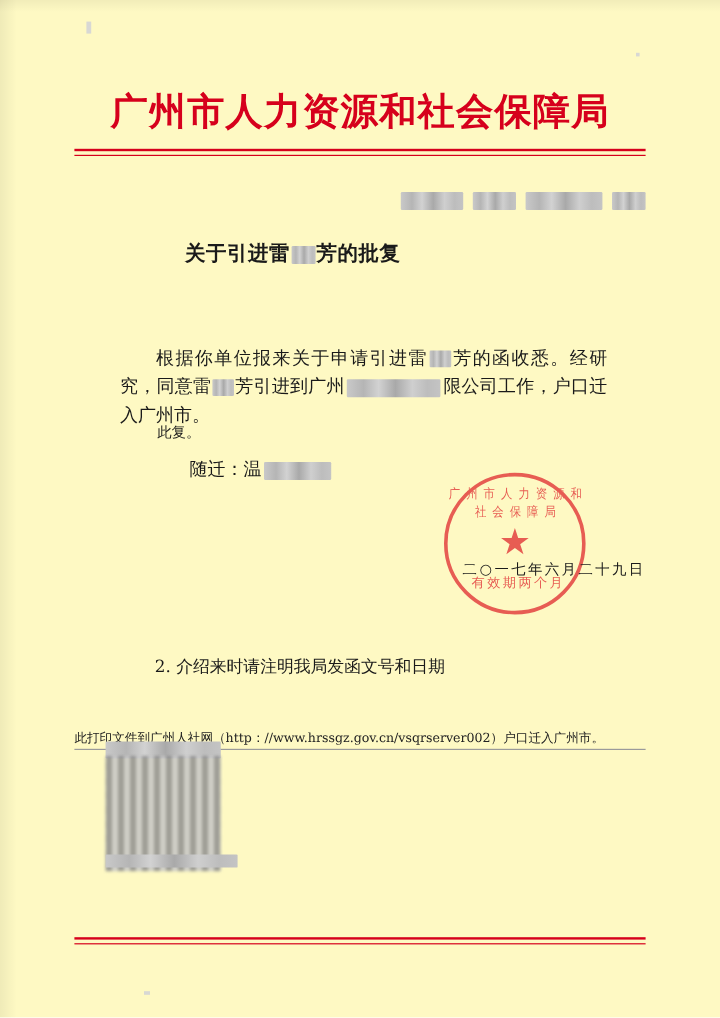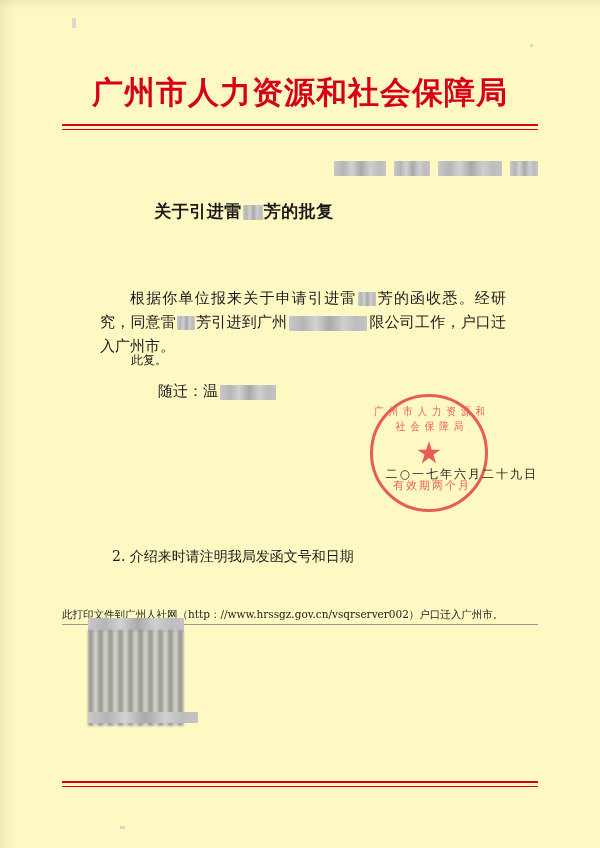--- a/index.html
+++ b/index.html
@@ -188,21 +188,21 @@
 
   .notes {
     position: absolute;
     top: 545px;
     left: 88px;
     font-size: 14px;
     font-family: "DejaVu Serif", serif;
     line-height: 23px;
   }
   .notes .n-label { letter-spacing: 2px; }
-  .notes .n-item2 { margin-left: 24px; }
+  .notes .n-item2 { margin-left: 41px; }
 
   .verify-line {
     position: absolute;
     top: 608px;
     left: 62px;
     width: 476px;
     font-size: 10.5px;
     font-family: "DejaVu Serif", serif;
     color: #222;
     white-space: nowrap;

